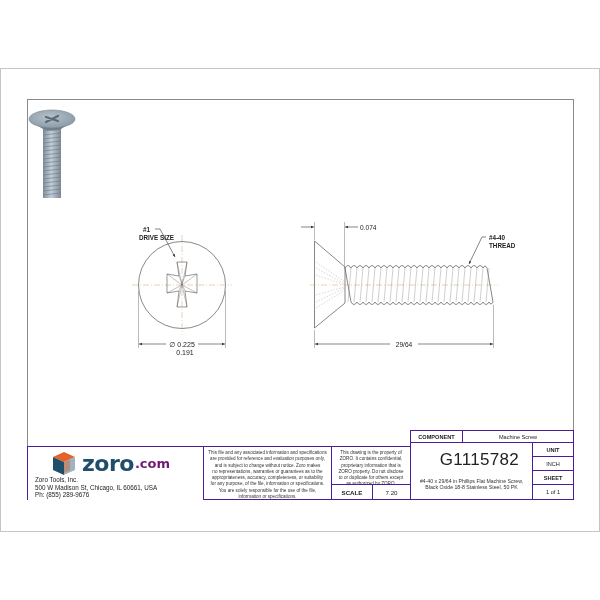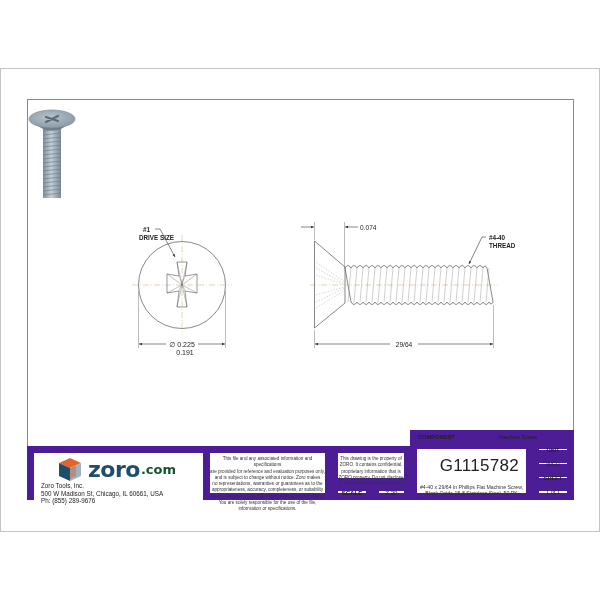--- a/index.html
+++ b/index.html
@@ -9,29 +9,29 @@
   .outer-frame { position: absolute; left: 0; top: 68px; width: 600px; height: 464px;
                  border: 1px solid #c4c4c4; }
   .inner-frame { position: absolute; left: 27px; top: 99px; width: 547px; height: 401px;
                  border: 1px solid #8a8a8a; }
 
   .render-thumb { position: absolute; left: 20px; top: 98px; width: 70px; height: 100px; }
 
   .drawing { position: absolute; left: 0; top: 0; width: 600px; height: 600px; }
 
   .title-block { position: absolute; left: 27px; top: 430px; width: 547px; height: 70px; }
-  .tb-cell { position: absolute; border: 7px solid #4c1d95; background: #fff; }
+  .tb-cell { position: absolute; border: 1px solid #4c1d95; background: #fff; }
   .tb-text { font-size: 4.6px; line-height: 6.3px; text-align: center; color: #333; }
 
   .logo-area { left: 0; top: 16px; width: 177px; height: 54px; border-right: none; border-bottom: none; }
   .logo-row { position: absolute; left: 24px; top: 4px; display: flex; align-items: center; }
   .logo-word { font-family: "DejaVu Sans", sans-serif; font-weight: bold; font-size: 22px;
                letter-spacing: -0.5px; color: #1f4e6b; line-height: 22px; }
   .logo-dotcom { font-family: "DejaVu Sans", sans-serif; font-weight: bold; font-size: 13px;
-                 color: #14532d; line-height: 22px; margin-left: 1px; }
+                 color: #701a75; line-height: 22px; margin-left: 1px; }
   .company-lines { position: absolute; left: 7px; top: 29px; font-size: 6.3px; line-height: 7.6px; color: #222; }
 
   .disclaimer { left: 176px; top: 16px; width: 129px; height: 54px; padding-top: 3px; }
   .property { left: 304px; top: 16px; width: 80px; height: 39px; padding-top: 3px; }
   .scale-label { left: 304px; top: 54px; width: 42px; height: 16px; font-weight: bold; font-size: 6.2px;
                  display: flex; align-items: center; justify-content: center; }
   .scale-value { left: 345px; top: 54px; width: 39px; height: 16px; font-size: 6.2px;
                  display: flex; align-items: center; justify-content: center; }
 
   .comp-label { left: 383px; top: 0; width: 53px; height: 13px; font-weight: bold; font-size: 5.6px;

